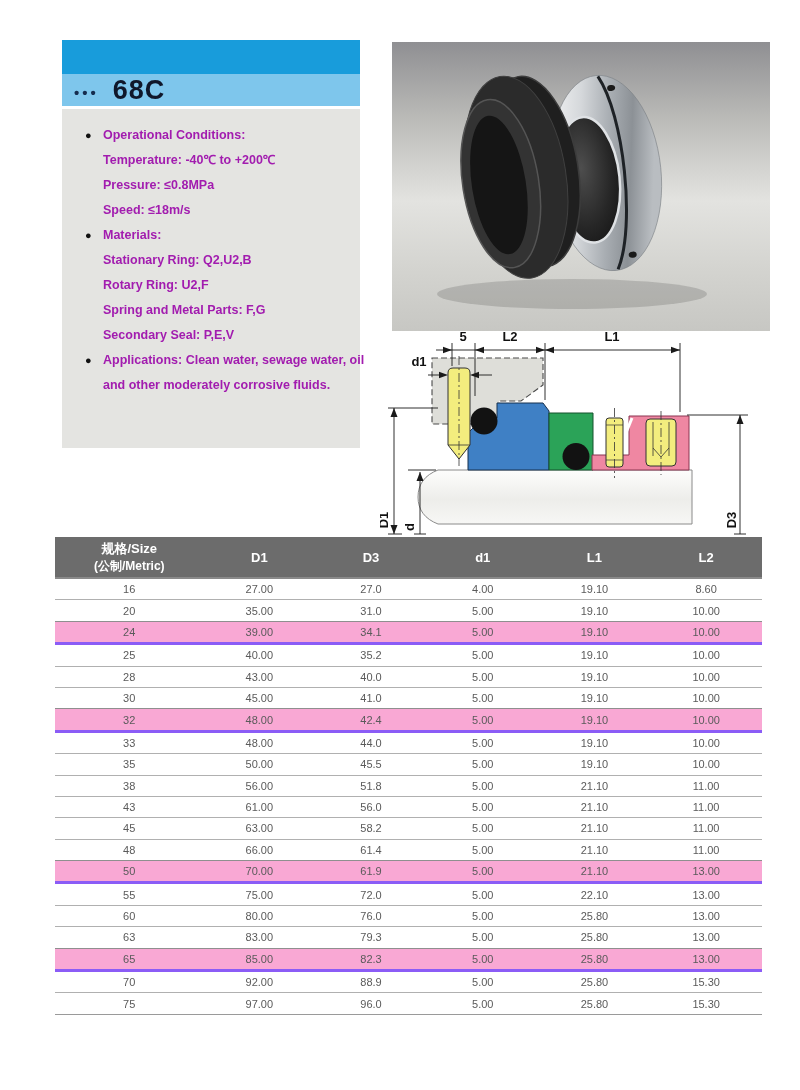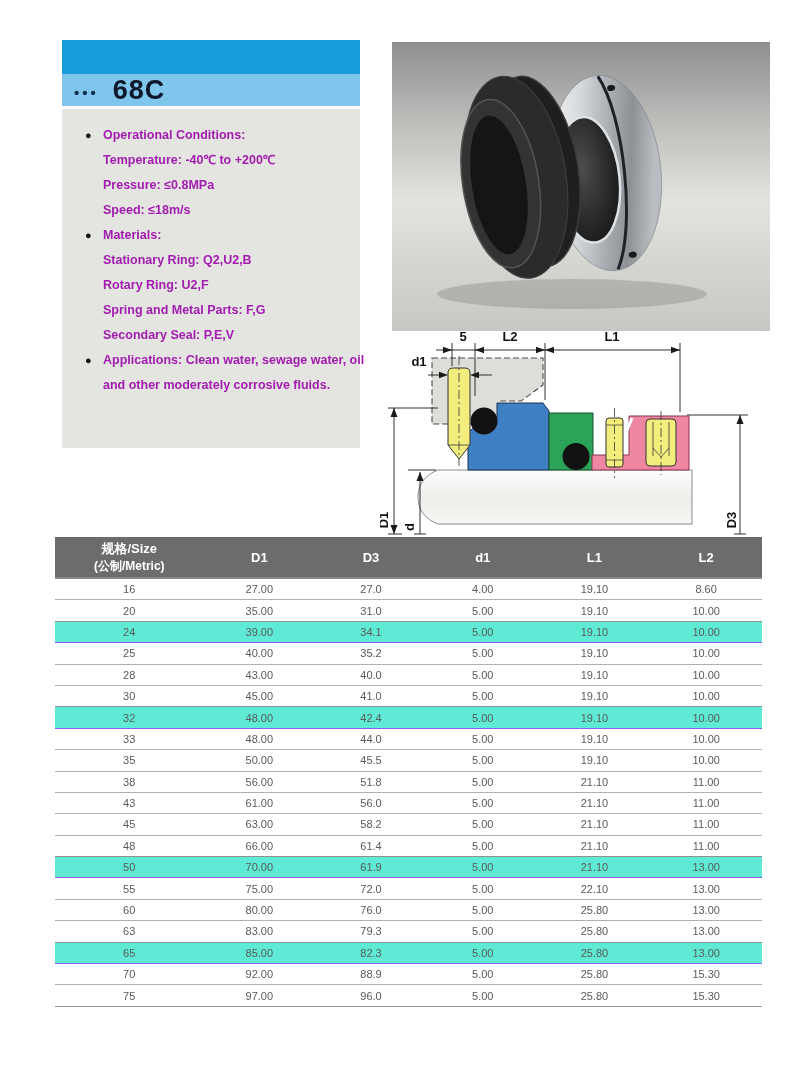--- a/index.html
+++ b/index.html
@@ -28,21 +28,21 @@
 
   
   .size-table{position:absolute;left:55px;top:537px;width:707px;border-collapse:collapse;
               font-family:"Liberation Sans",sans-serif;}
   .size-table thead th{background:#6C6C6C;color:#fff;font-size:13px;font-weight:bold;
                        height:40px;vertical-align:middle;border-bottom:2px solid #8a8a8a;padding:0;}
   .size-table thead th .h2{font-size:12px;}
   .size-table td{height:20.4px;font-size:11px;color:#5a5a5a;text-align:center;vertical-align:middle;
                  border-top:1px solid #b0b0b0;padding:0;}
   .size-table tbody tr:first-child td{border-top:none;}
-  .size-table tr.shaded td{background:#5eead4;border-top:1px solid #8f8f8f;border-bottom:1px solid #8b5cf6;}
+  .size-table tr.shaded td{background:#f9a8d4;border-top:1px solid #8f8f8f;border-bottom:3px solid #8b5cf6;}
   .size-table{border-bottom:1.5px solid #9a9a9a;}
 </style>
 </head>
 <body>
 
 <div id="page">
 
   <div class="panel">
     <div class="band-dark"></div>
     <div class="band-light">

